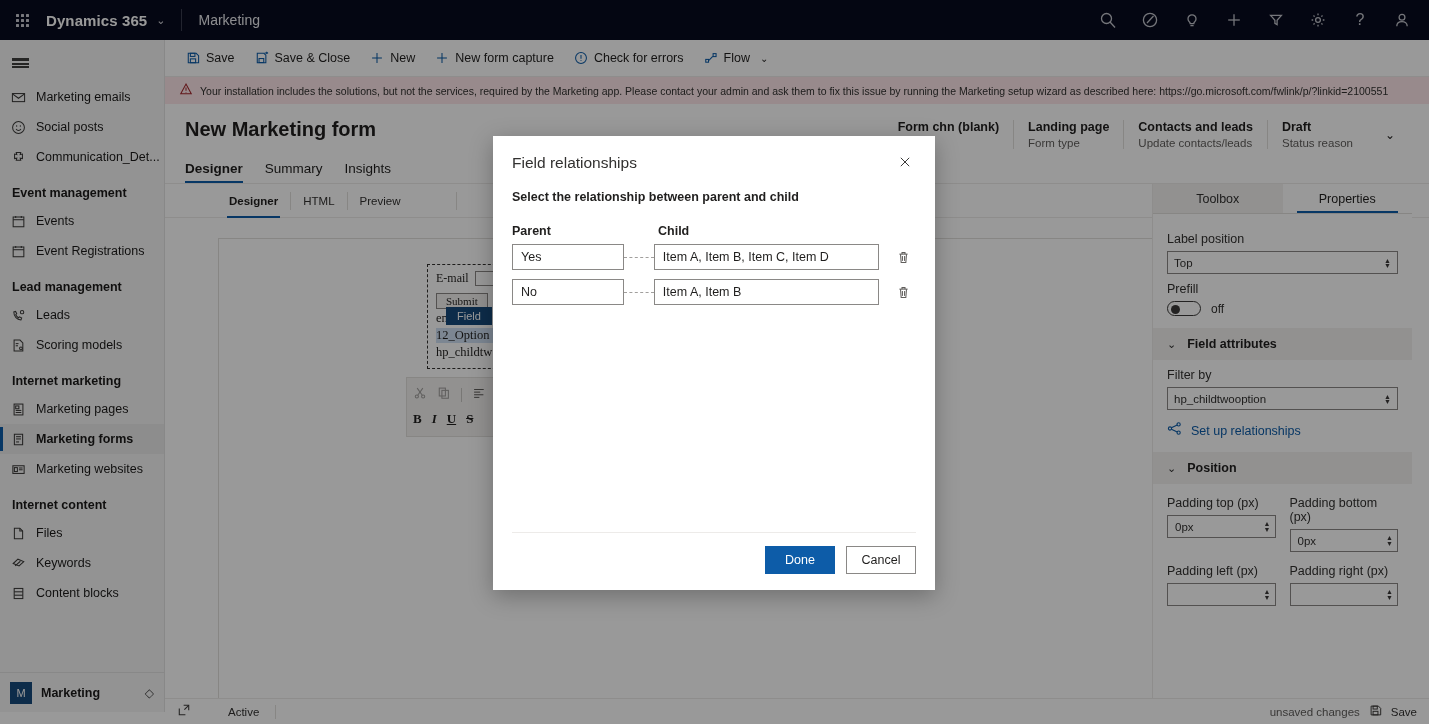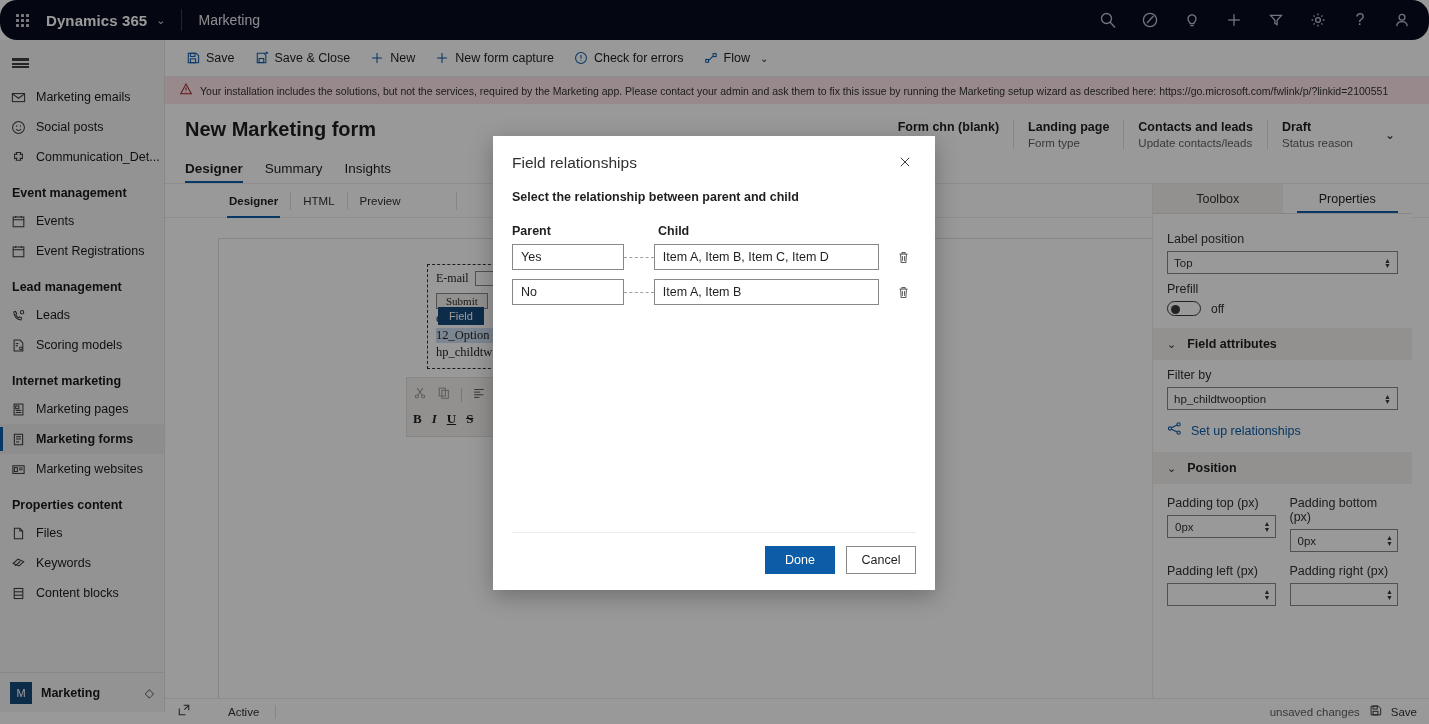--- a/index.html
+++ b/index.html
@@ -11,21 +11,21 @@
     -webkit-font-smoothing:antialiased;
   }
 
   
   #app { position:absolute; inset:0; }
   #dim { position:absolute; inset:0; background:rgba(0,0,0,0.40); z-index:50; }
 
   
   .topbar {
     position:absolute; top:0; left:0; width:1429px; height:40px;
-    background:#080b1e; display:flex; align-items:center; z-index:10;border-radius:17px;
+    background:#080b1e; display:flex; align-items:center; z-index:10;
   }
   .waffle { width:44px; display:flex; align-items:center; justify-content:center; cursor:pointer; }
   .waffle-grid { display:grid; grid-template-columns:repeat(3,3px); grid-template-rows:repeat(3,3px); gap:2px; }
   .waffle-grid i { display:block; width:3px; height:3px; background:#c8c9d0; border-radius:0.5px; }
   .brand { color:#ffffff; font-size:15px; font-weight:bold; letter-spacing:.1px; margin-left:2px; }
   .brand-caret { color:#d3d4da; font-size:11px; margin-left:9px; }
   .divider-v { width:1px; height:22px; background:#3a3d4f; margin:0 16px; }
   .app-name { color:#e9eaee; font-size:14px; }
   .top-right { margin-left:auto; display:flex; align-items:center; padding-right:6px; }
   .top-ic {
@@ -143,21 +143,21 @@
   .fb-row { display:flex; align-items:center; margin-bottom:5px; }
   .fb-label { font-size:12px; color:#201f1e; font-family:"Liberation Serif", serif; margin-right:6px; }
   .fb-input { flex:1; height:15px; border:1px solid #8a8886; background:#fff; }
   .fb-btn {
     border:1px solid #8a8886; background:#f3f2f1; font-size:11px; padding:1px 9px;
     font-family:"Liberation Serif", serif; color:#201f1e; display:inline-block;
   }
   .fb-text { font-size:12.5px; font-family:"Liberation Serif", serif; color:#201f1e; margin-top:2px; white-space:nowrap; }
   .fb-text.sel { background:#cfe0f3; }
   .field-badge {
-    position:absolute; left:10px; top:42px; background:#174a7c; color:#fff;
+    position:absolute; left:18px; top:42px; background:#174a7c; color:#fff;
     font-size:11px; padding:3px 11px; z-index:3;
   }
   .rt-toolbar {
     position:absolute; left:-22px; top:112px; width:170px; background:#f3f2f1;
     border:1px solid #e1dfdd; padding:5px 6px; z-index:2;
   }
   .rt-row { display:flex; align-items:center; gap:10px; height:24px; }
   .rt-row svg { stroke:#605e5c; fill:none; stroke-width:1.2; }
   .rt-row .dis svg { stroke:#a19f9d; }
   .rt-sep { width:1px; height:14px; background:#c8c6c4; }
@@ -470,21 +470,21 @@
               <rect x="2" y="4" width="12" height="8.2"></rect>
               <rect x="3.6" y="6" width="3.2" height="4.2"></rect>
               <line x1="8.4" y1="6.4" x2="12.4" y2="6.4"></line>
               <line x1="8.4" y1="8.3" x2="12.4" y2="8.3"></line>
             </svg>
         </span>
         <span class="nav-label">Marketing websites</span>
       </div>
 
 
-      <div class="nav-group">Properties content</div>
+      <div class="nav-group">Internet content</div>
 
       <div class="nav-item">
         <span class="nav-ic">
           <svg width="15" height="15" viewBox="0 0 16 16">
               <path d="M3.6 2.4h5.8l3 3v8.2H3.6z"></path>
               <path d="M9.4 2.4v3h3"></path>
             </svg>
         </span>
         <span class="nav-label">Files</span>
       </div>

